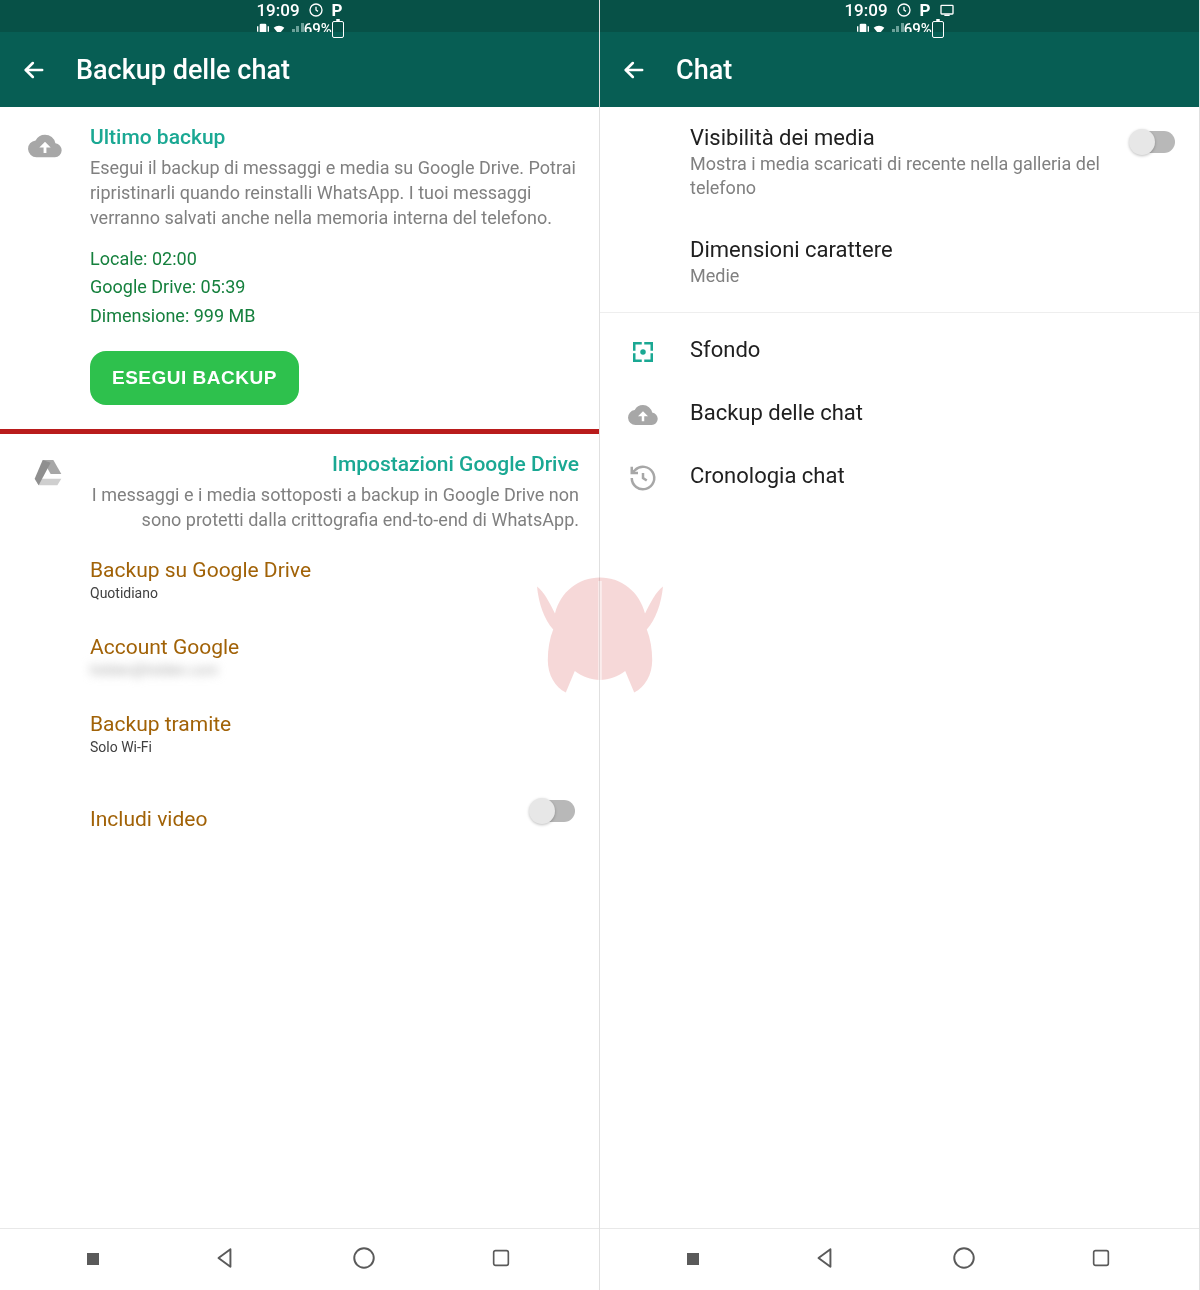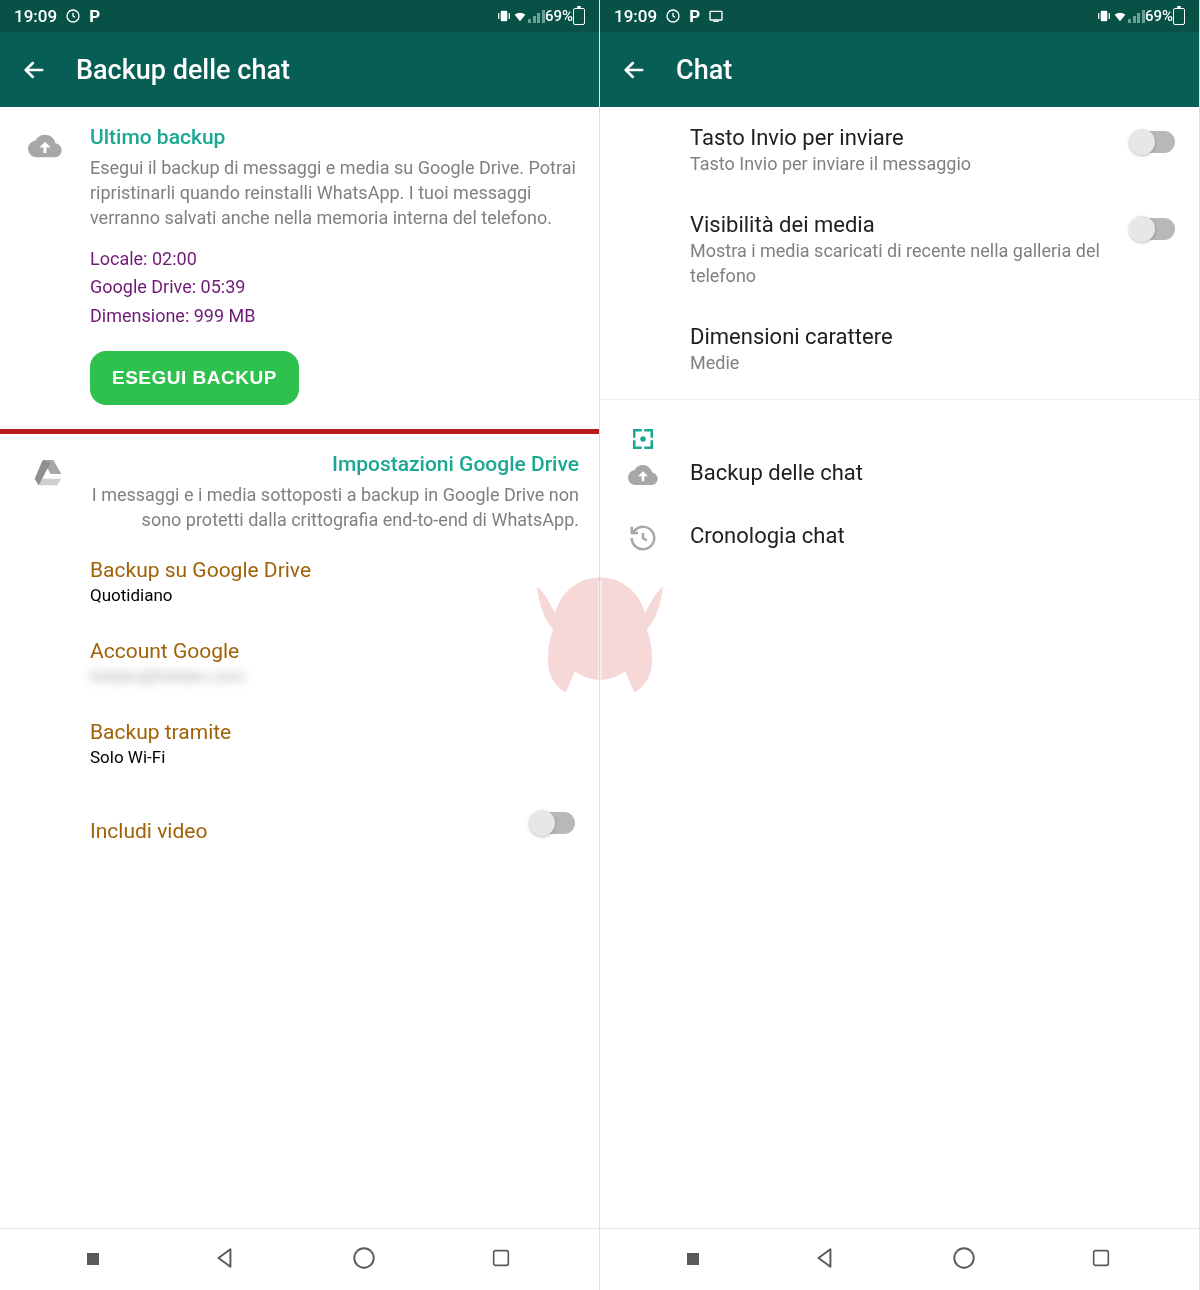--- a/index.html
+++ b/index.html
@@ -25,20 +25,21 @@
   .status-bar {
     height: 32px;
     background: #075147;
     color: #fff;
     display: flex;
     align-items: center;
     justify-content: space-between;
     padding: 0 14px;
     font-size: 17px;
     font-weight: 500;
+    flex-direction: column;
   }
   .status-left { display: flex; align-items: center; gap: 8px; }
   .status-right { display: flex; align-items: center; font-size: 15px; }
   .status-ic { display:inline-block; width:16px; height:16px; }
   .status-ic svg { width:100%; height:100%; display:block; }
   .sig-bars { display:inline-flex; align-items:flex-end; height:14px; gap:1.5px; }
   .sig-bars span { width:3px; background:#6ba199; }
   .sig-bars span:nth-child(1){height:4px;}
   .sig-bars span:nth-child(2){height:7px;}
   .sig-bars span:nth-child(3){height:10px;}
@@ -78,21 +79,21 @@
     margin-bottom: 6px;
   }
   .sec-desc {
     font-size: 18px;
     color: #808080;
     line-height: 1.4;
     margin-bottom: 14px;
   }
   .meta-line {
     font-size: 18px;
-    color: #701a75;
+    color: #15803d;
     line-height: 1.6;
   }
   .backup-btn {
     margin-top: 20px;
     margin-bottom: 6px;
     display: inline-block;
     background: #2ec14d;
     color: #fff;
     font-size: 19px;
     font-weight: 600;
@@ -105,22 +106,22 @@
   .item {
     padding: 16px 20px 16px 90px;
     position: relative;
   }
   .item-title {
     font-size: 21px;
     color: #a16207;
     margin-bottom: 2px;
   }
   .item-sub {
-    font-size: 17px;
-    color: #000000;
+    font-size: 14px;
+    color: #404040;
     line-height: 1.35;
   }
   .item-sub.blur {
     filter: blur(5px);
     color:#aaa;
     user-select:none;
   }
   .item .toggle {
     position: absolute;
     right: 24px;
@@ -338,25 +339,20 @@
     <span class="back-btn">
       <svg width="28" height="28" viewBox="0 0 24 24" fill="none" stroke="#fff" stroke-width="2.2" stroke-linecap="round" stroke-linejoin="round">
           <path d="M19 12H5"></path>
           <path d="M11 18l-6-6 6-6"></path>
         </svg>
     </span>
     <span class="app-title">Chat</span>
   </div>
 
   <div class="content">
-    <div class="r-item">
-      <div class="item-title">Tasto Invio per inviare</div>
-      <div class="item-sub">Tasto Invio per inviare il messaggio</div>
-      <div class="toggle"></div>
-    </div>
 
     <div class="r-item">
       <div class="item-title">Visibilità dei media</div>
       <div class="item-sub">Mostra i media scaricati di recente nella galleria del telefono</div>
       <div class="toggle"></div>
     </div>
 
     <div class="r-item">
       <div class="item-title">Dimensioni carattere</div>
       <div class="item-sub">Medie</div>
@@ -364,20 +360,21 @@
 
     <div class="divider"></div>
 
     <div class="r-item">
       <div class="lead-icon">
         <svg width="30" height="30" viewBox="0 0 24 24" fill="#1aa893">
             <path d="M4 4h7v2H6v5H4V4zm9 0h7v7h-2V6h-5V4zM4 13h2v5h5v2H4v-7zm14 0h2v7h-7v-2h5v-5z"></path>
             <circle cx="12" cy="12" r="2.2"></circle>
           </svg>
       </div>
+      <div class="item-title">Sfondo</div>
     </div>
 
     <div class="r-item">
       <div class="lead-icon">
         <svg viewBox="0 0 24 24" width="30" height="30" fill="#a7a7a7">
             <path d="M19.35 10.04A7.49 7.49 0 0 0 12 4a7.5 7.5 0 0 0-6.65 4.04A6 6 0 0 0 6 20h13a5 5 0 0 0 .35-9.96zM13 13v4h-2v-4H8l4-4 4 4h-3z"></path>
           </svg>
       </div>
       <div class="item-title">Backup delle chat</div>
     </div>

